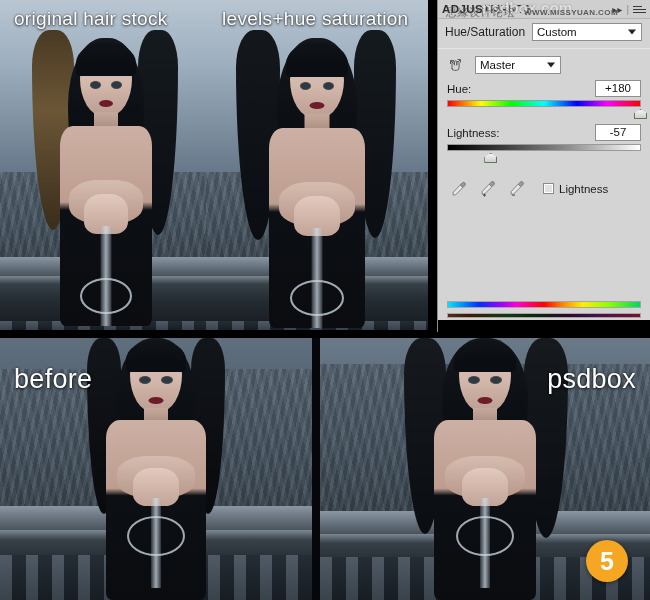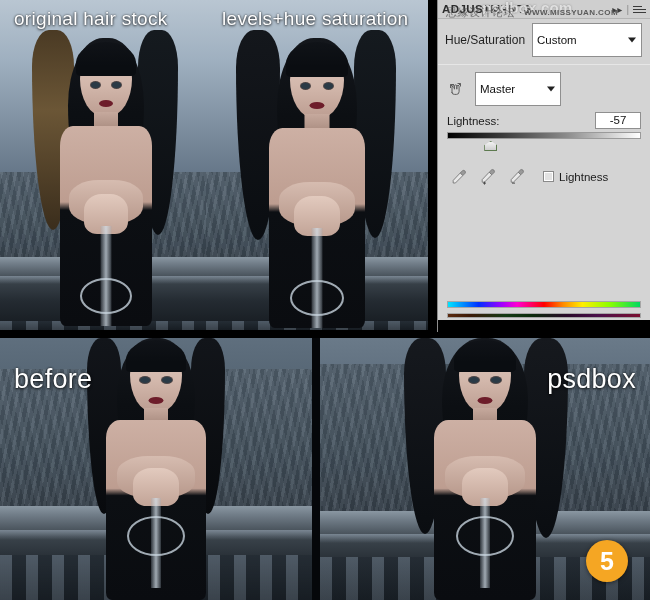--- a/index.html
+++ b/index.html
@@ -148,21 +148,21 @@
     color:#5a5a5a; letter-spacing:.4px;
   }
 
   .row-title {
     display:flex; align-items:center; padding:4px 8px 4px 7px; gap:7px;
   }
   .row-title .lbl { font-size:12px; font-weight:400; color:#1f1f1f; }
 
   .sel {
     flex:1; height:18px; background:#fff; border:1px solid #8f8f8f;
-    display:flex; align-items:center; padding:16px 4px; font-size:11.5px; color:#111;
+    display:flex; align-items:center; padding:8px 4px; font-size:11.5px; color:#111;
     position:relative;
   }
   .sel .caret {
     position:absolute; right:5px; top:50%; transform:translateY(-50%);
     width:0; height:0; border-left:4px solid transparent; border-right:4px solid transparent;
     border-top:5px solid #222;
   }
   .sel-small { flex:none; width:86px; }
 
   .sep { height:1px; background:#b8b8b8; margin:3px 0 0 0; border-bottom:1px solid #e6e6e6; }
@@ -361,20 +361,30 @@
           <path d="M3.5 4.5 L7 4.5 M3.5 4.5 L3.5 8 M3.5 4.5 L6.5 7.5" stroke="#5e5e5e" stroke-width="1" fill="none"></path>
           <path d="M13.5 3.5 L10.5 3.5 M13.5 3.5 L13.5 6.5 M13.5 3.5 L11 6" stroke="#5e5e5e" stroke-width="1" fill="none"></path>
         </svg>
       </span>
       <span class="sel sel-small">
         <span>Master</span>
         <span class="caret"></span>
       </span>
     </div>
 
+    <div class="slider-block">
+      <div class="slider-head">
+        <span class="slider-label">Hue:</span>
+        <span class="value-box">+180</span>
+      </div>
+      <div class="track track-hue">
+        <span class="knob" style="left:100%;"></span>
+      </div>
+      <div class="slider-spacer"></div>
+    </div>
 
 
     <div class="slider-block">
       <div class="slider-head">
         <span class="slider-label">Lightness:</span>
         <span class="value-box">-57</span>
       </div>
       <div class="track track-light">
         <span class="knob" style="left:22%;"></span>
       </div>

